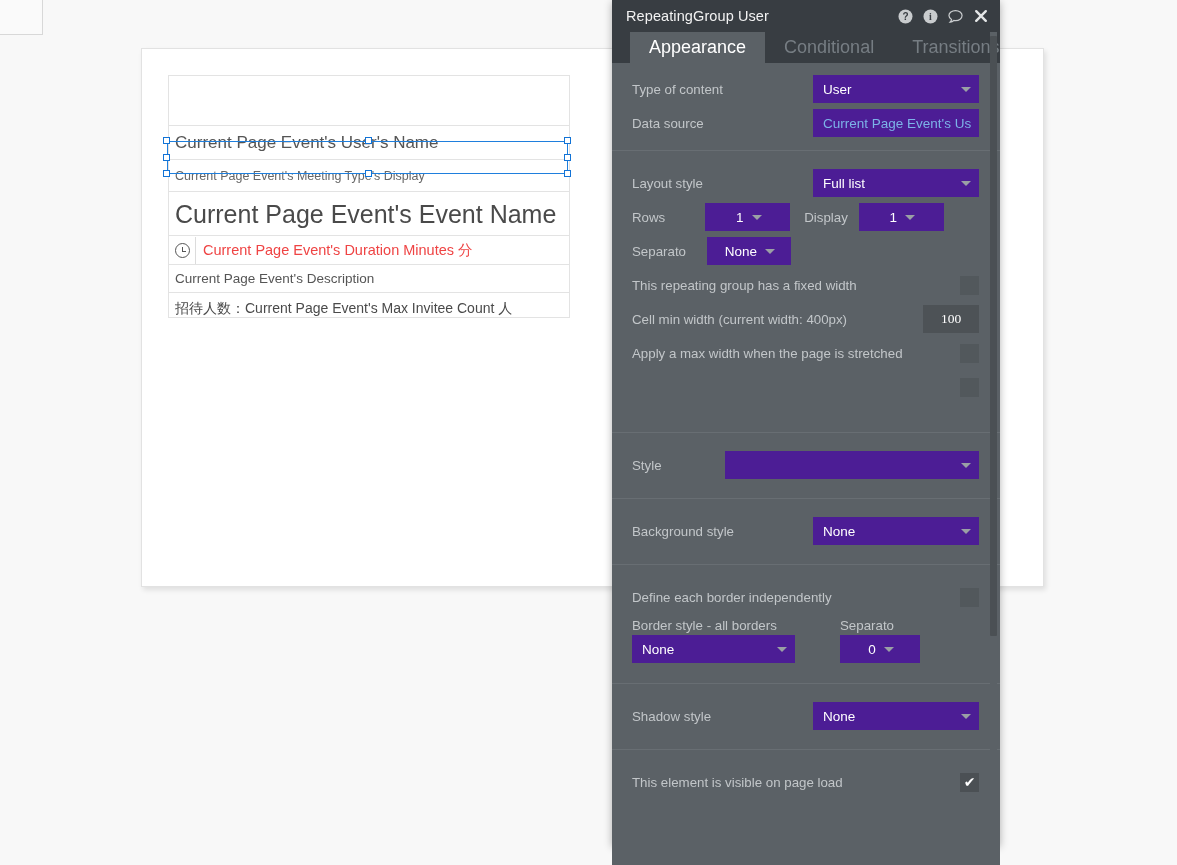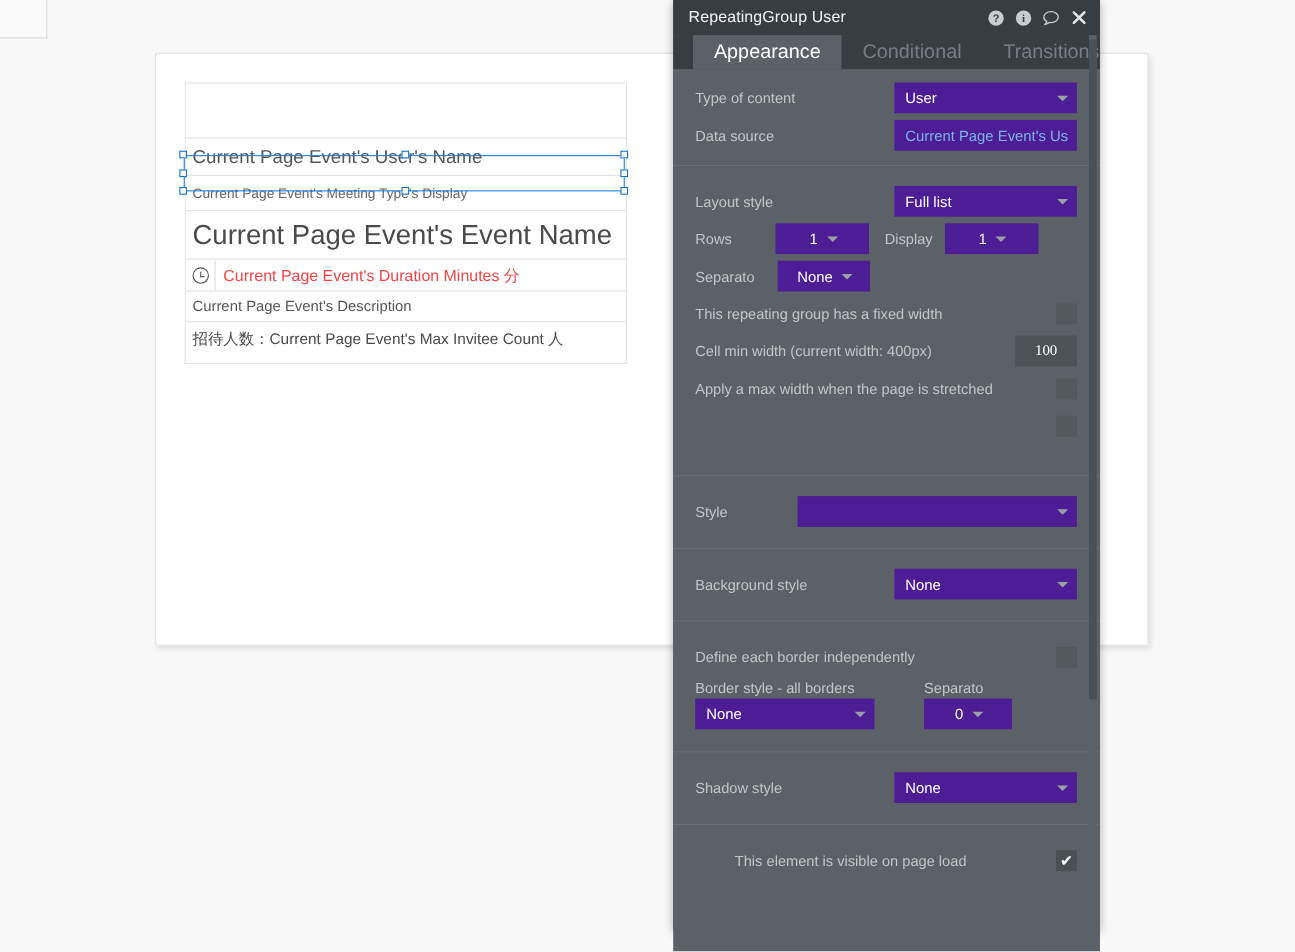--- a/index.html
+++ b/index.html
@@ -133,21 +133,21 @@
   .cell-desc {
     height: 28px;
     line-height: 28px;
     padding: 0 0 0 6px;
     font-size: 13.5px;
     color: #555;
     white-space: nowrap;
     overflow: hidden;
   }
   .cell-invitee {
-    height: 39px;
+    height: 26px;
     line-height: 30px;
     padding: 0 0 0 6px;
     font-size: 14px;
     color: #4a4a4a;
     white-space: nowrap;
     overflow: hidden;
   }
 
   
   .sel-box {
@@ -228,21 +228,21 @@
     position: relative;
     height: 814px;
     overflow: hidden;
     background: #5b6166;
   }
 
   .section {
     border-bottom: 1px solid #686e73;
     padding: 9px 0 10px 0;
   }
-  .section.nodiv { border-bottom: none; margin-left: 36px; }
+  .section.nodiv { border-bottom: none; }
 
   .row {
     display: flex;
     align-items: center;
     min-height: 28px;
     padding: 3px 21px 3px 20px;
   }
   .row-label {
     color: #c2c6c9;
     font-size: 13.3px;

